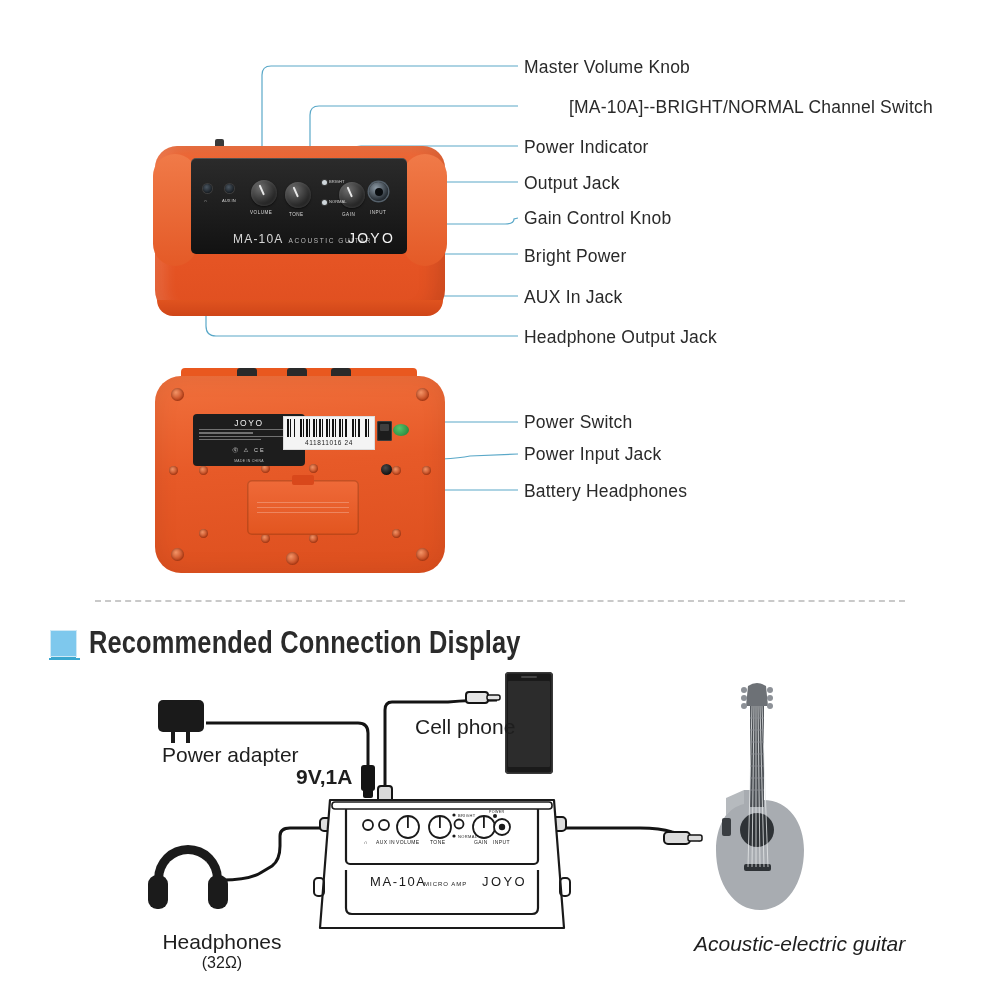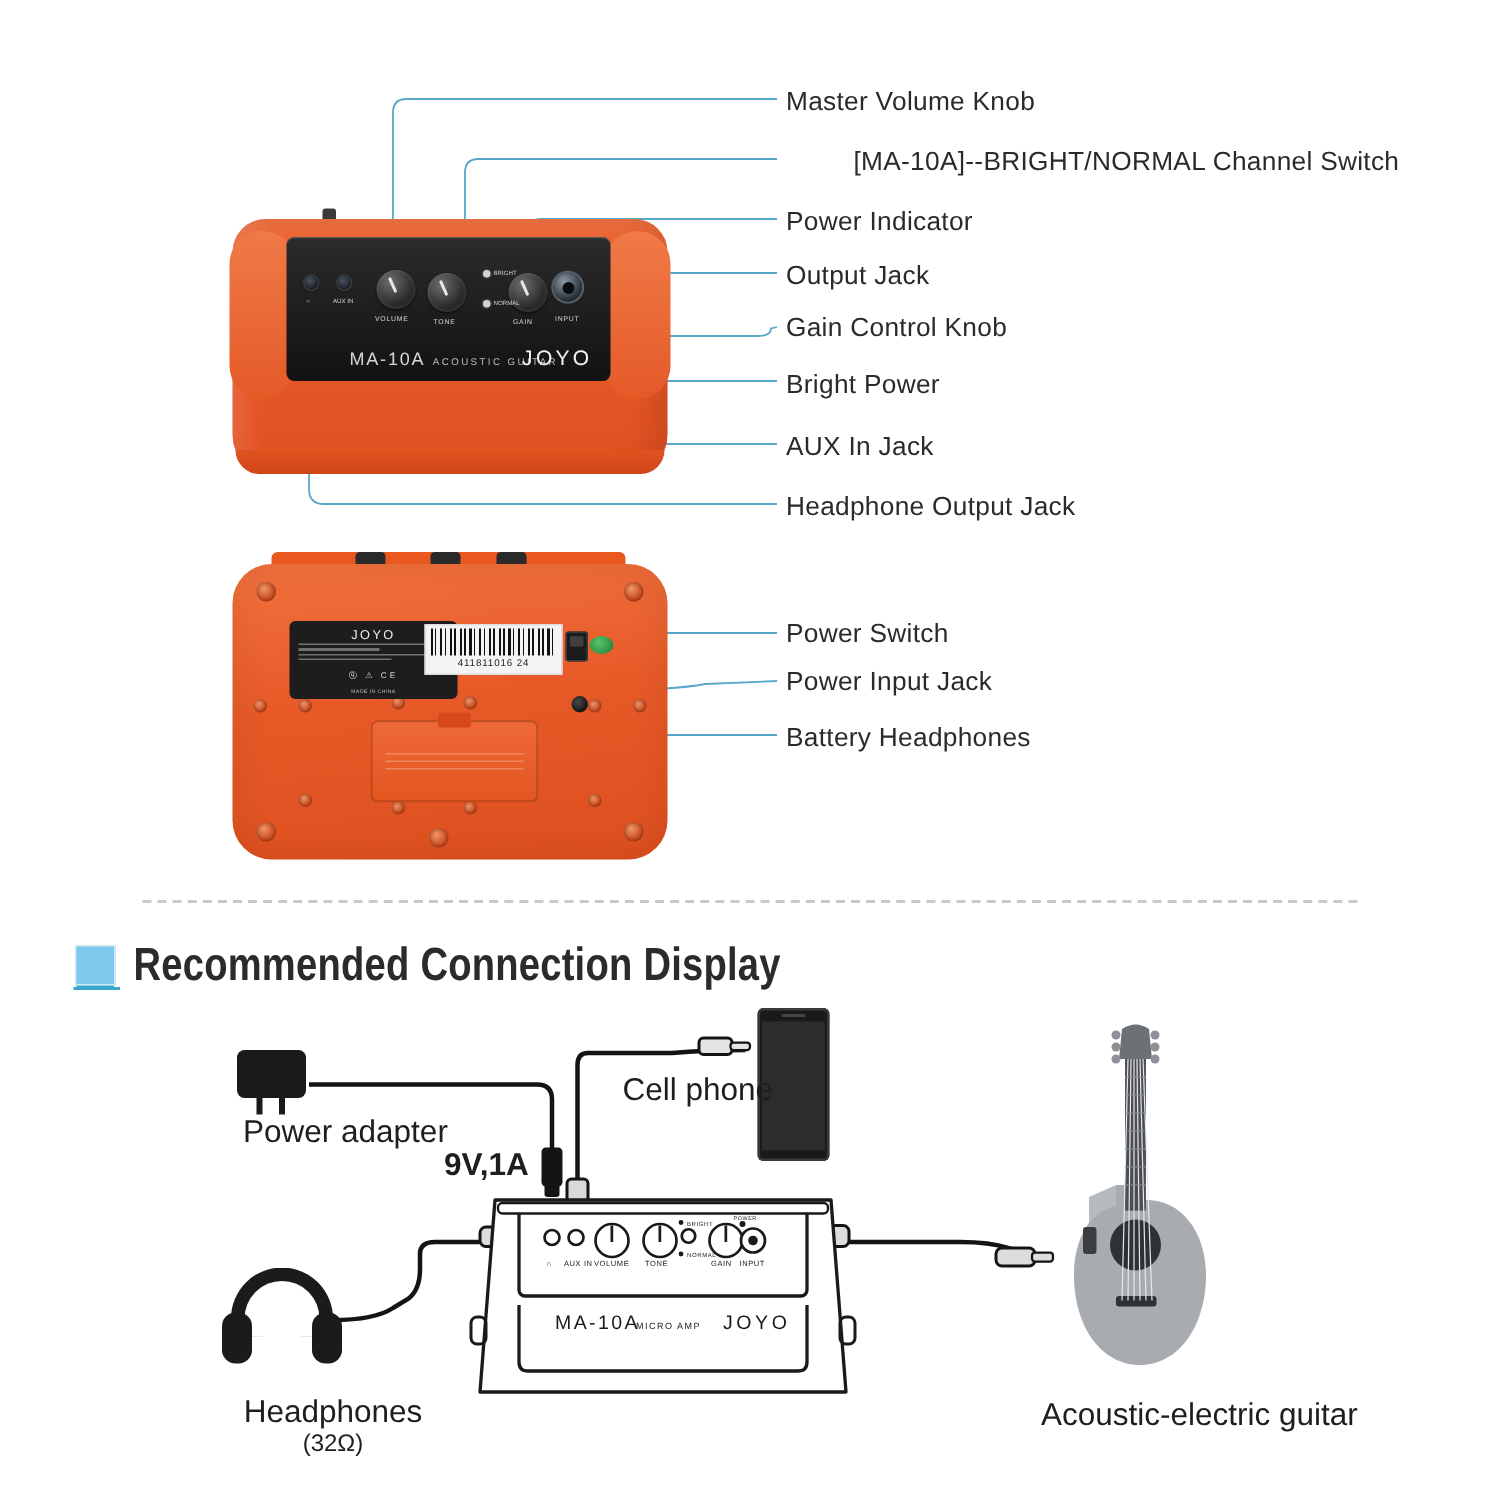--- a/index.html
+++ b/index.html
@@ -494,15 +494,15 @@
     <g stroke="#8d9197" stroke-width="0.7">
       <line x1="50" y1="46" x2="64" y2="46"></line>
         <line x1="50" y1="58" x2="64" y2="58"></line>
       <line x1="50" y1="70" x2="64" y2="70"></line>
         <line x1="50" y1="82" x2="64" y2="82"></line>
       <line x1="50" y1="94" x2="64" y2="94"></line>
         <line x1="50" y1="106" x2="64" y2="106"></line>
       <line x1="50" y1="118" x2="64" y2="118"></line>
     </g>
   </svg>
-  <div class="cn-label" style="left:694px;top:932px;">Acoustic-electric guitar</div>
+  <div class="cn-label" style="left:694px;top:932px;font-style:italic;">Acoustic-electric guitar</div>
 
 </div>
 
 </body></html>

